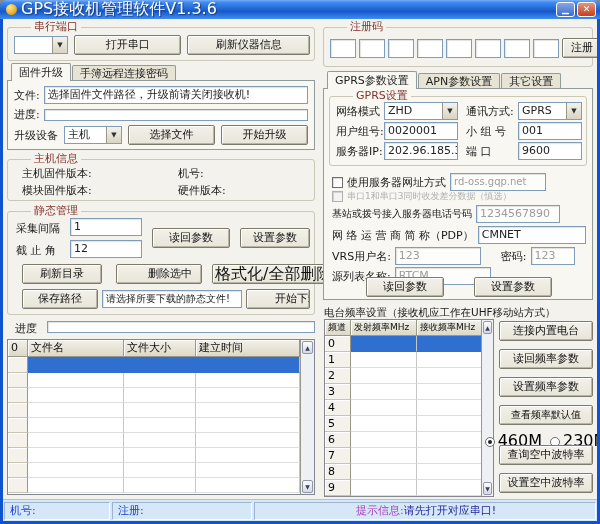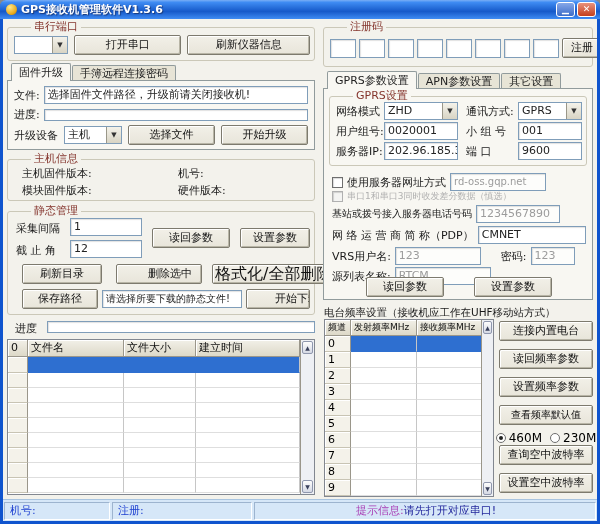--- a/index.html
+++ b/index.html
@@ -5,21 +5,21 @@
   * { box-sizing: border-box; margin:0; padding:0; }
   html,body { width:600px; height:524px; font-family:"DejaVu Sans","Liberation Sans",sans-serif; }
   body { position:relative; background:#888; overflow:hidden; }
 
   .window { position:absolute; inset:0; background:var(--frame); border-radius:7px 7px 0 0; }
   .titlebar { position:absolute; top:0; left:0; right:0; height:19px;
     background:linear-gradient(to bottom, var(--titlebar-hi) 0%, var(--titlebar-start) 12%, var(--titlebar-end) 60%, var(--titlebar-start) 100%);
     border-radius:6px 6px 0 0; display:flex; align-items:center; padding:0 4px; }
   .title-icon { width:11px; height:11px; border-radius:50%;
     background:radial-gradient(circle at 35% 30%, #ffe98a, #e8a91c 65%, #9c6d00); margin:0 4px 0 2px; flex:none; }
-  .title-text { color:#fff; font-size:11px; font-weight:bold; text-shadow:1px 1px 1px #1a3a7a; flex:1;
+  .title-text { color:#fff; font-size:16px; font-weight:normal; text-shadow:1px 1px 1px #1a3a7a; flex:1;
     white-space:nowrap; overflow:hidden; }
   .tb-btn { width:19px; height:15px; border-radius:3px; margin-left:2px; border:1px solid #fff;
     color:#fff; font-size:9px; line-height:13px; text-align:center; flex:none; }
   .tb-min { background:linear-gradient(#86a7e8,#3c6cc8); }
   .tb-close { background:linear-gradient(#e8927c,#c43f1d); }
 
   .client { position:absolute; top:19px; left:3px; right:3px; bottom:3px; background:var(--body); overflow:hidden; }
 
   .group { position:absolute; border:1px solid #cbc8b8; border-radius:3px; }
   .group > .legend { position:absolute; top:-8px; left:7px; background:var(--body); padding:0 3px;
@@ -355,21 +355,21 @@
       <div class="vsb" style="width:12px;">
         <div class="sba up">▲</div>
         <div class="sba dn">▼</div>
       </div>
     </div>
     <div style="position:absolute; left:496px; top:298px; width:94px;">
       <div class="btn" style="width:94px; position:absolute; top:4px;">连接内置电台</div>
       <div class="btn" style="width:94px; position:absolute; top:32px;">读回频率参数</div>
       <div class="btn" style="width:94px; position:absolute; top:60px;">设置频率参数</div>
       <div class="btn" style="width:94px; position:absolute; top:88px; font-size:10px;">查看频率默认值</div>
-      <div style="position:absolute; top:114px; width:94px; display:flex; gap:8px; justify-content:center; font-size:12px;">
+      <div style="position:absolute; top:114px; width:94px; display:flex; gap:8px; justify-content:center; font-size:16px;">
         <span style="white-space:nowrap;"><span class="radio sel"></span><span>460M</span></span>
         <span style="white-space:nowrap;"><span class="radio"></span><span>230M</span></span>
       </div>
       <div class="btn" style="width:94px; position:absolute; top:128px;">查询空中波特率</div>
       <div class="btn" style="width:94px; position:absolute; top:156px;">设置空中波特率</div>
       <div style="position:absolute; top:182px; width:94px; display:flex; align-items:center; gap:2px;">
         <span class="lbl" style="font-size:10px;">波特率:</span>
         <div class="combo" style="flex:1;">
           <span>19200</span>
           <span class="arrow">▼</span>

